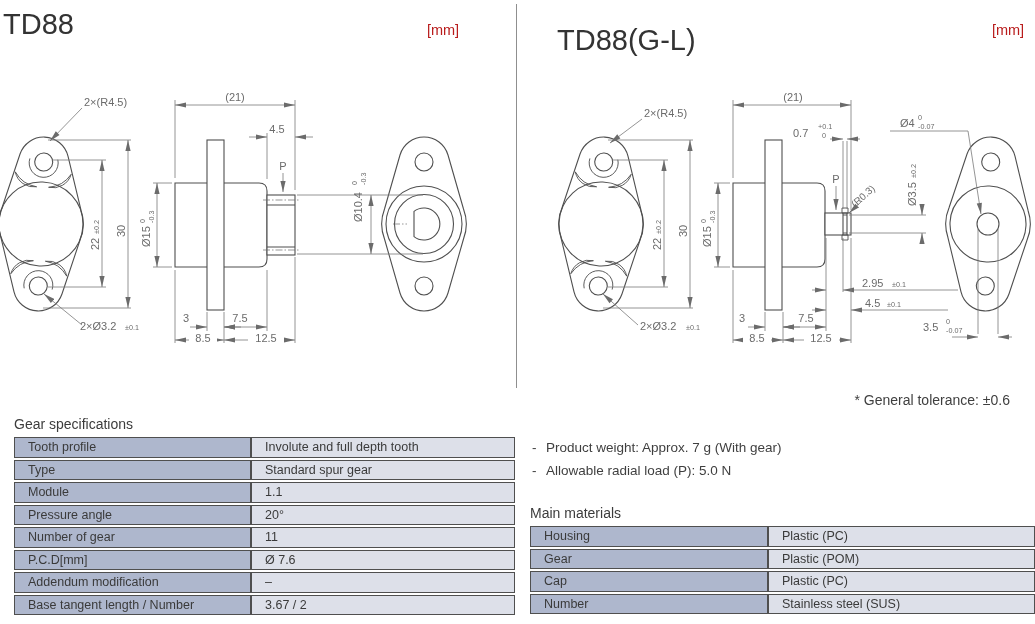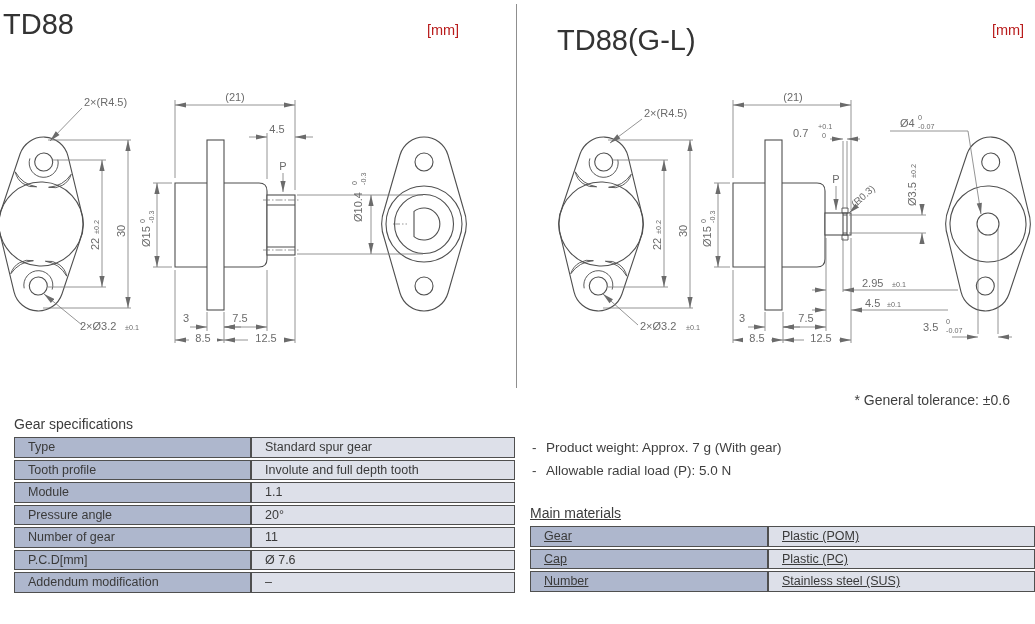--- a/index.html
+++ b/index.html
@@ -262,70 +262,78 @@
 
   <div class="spec" style="left:2px;top:416px;width:501px;margin-left:12px;">
     <div class="heading">Gear specifications</div>
     <table style="width:501px;">
       <colgroup>
           <col style="width:237px">
           <col>
         </colgroup>
       <tbody>
           <tr>
+            <td class="lbl">Tooth profile</td>
+            <td class="val">Involute and full depth tooth</td>
+          </tr>
+      <tr>
             <td class="lbl">Type</td>
             <td class="val">Standard spur gear</td>
           </tr>
       <tr>
-            <td class="lbl">Tooth profile</td>
-            <td class="val">Involute and full depth tooth</td>
-          </tr>
-      <tr>
             <td class="lbl">Module</td>
             <td class="val">1.1</td>
           </tr>
       <tr>
             <td class="lbl">Pressure angle</td>
             <td class="val">20°</td>
           </tr>
       <tr>
             <td class="lbl">Number of gear</td>
             <td class="val">11</td>
           </tr>
       <tr>
             <td class="lbl">P.C.D[mm]</td>
             <td class="val">Ø 7.6</td>
           </tr>
       <tr>
             <td class="lbl">Addendum modification</td>
             <td class="val">–</td>
+          </tr>
+      <tr>
+            <td class="lbl">Base tangent length / Number</td>
+            <td class="val">3.67 / 2</td>
           </tr>
     </tbody>
       </table>
   </div>
 
   <div class="bullets" style="left:532px;top:436px;width:480px;">
     <div class="bullet-line">
       <span class="b-marker">-</span>
       <span>Product weight: Approx. 7 g (With gear)</span>
     </div>
     <div class="bullet-line">
       <span class="b-marker">-</span>
       <span>Allowable radial load (P): 5.0 N</span>
     </div>
   </div>
 
-  <div class="spec" style="left:530px;top:505px;width:505px;text-decoration:underline;">
+  <div class="spec" style="left:530px;top:505px;width:505px;">
     <div class="heading">Main materials</div>
     <table style="width:505px;">
       <colgroup>
           <col style="width:238px">
           <col>
         </colgroup>
       <tbody>
+          <tr>
+            <td class="lbl">Housing</td>
+            <td class="val">Plastic (PC)</td>
+          </tr>
       <tr>
             <td class="lbl">Gear</td>
             <td class="val">Plastic (POM)</td>
           </tr>
       <tr>
             <td class="lbl">Cap</td>
             <td class="val">Plastic (PC)</td>
           </tr>
       <tr>
             <td class="lbl">Number</td>

